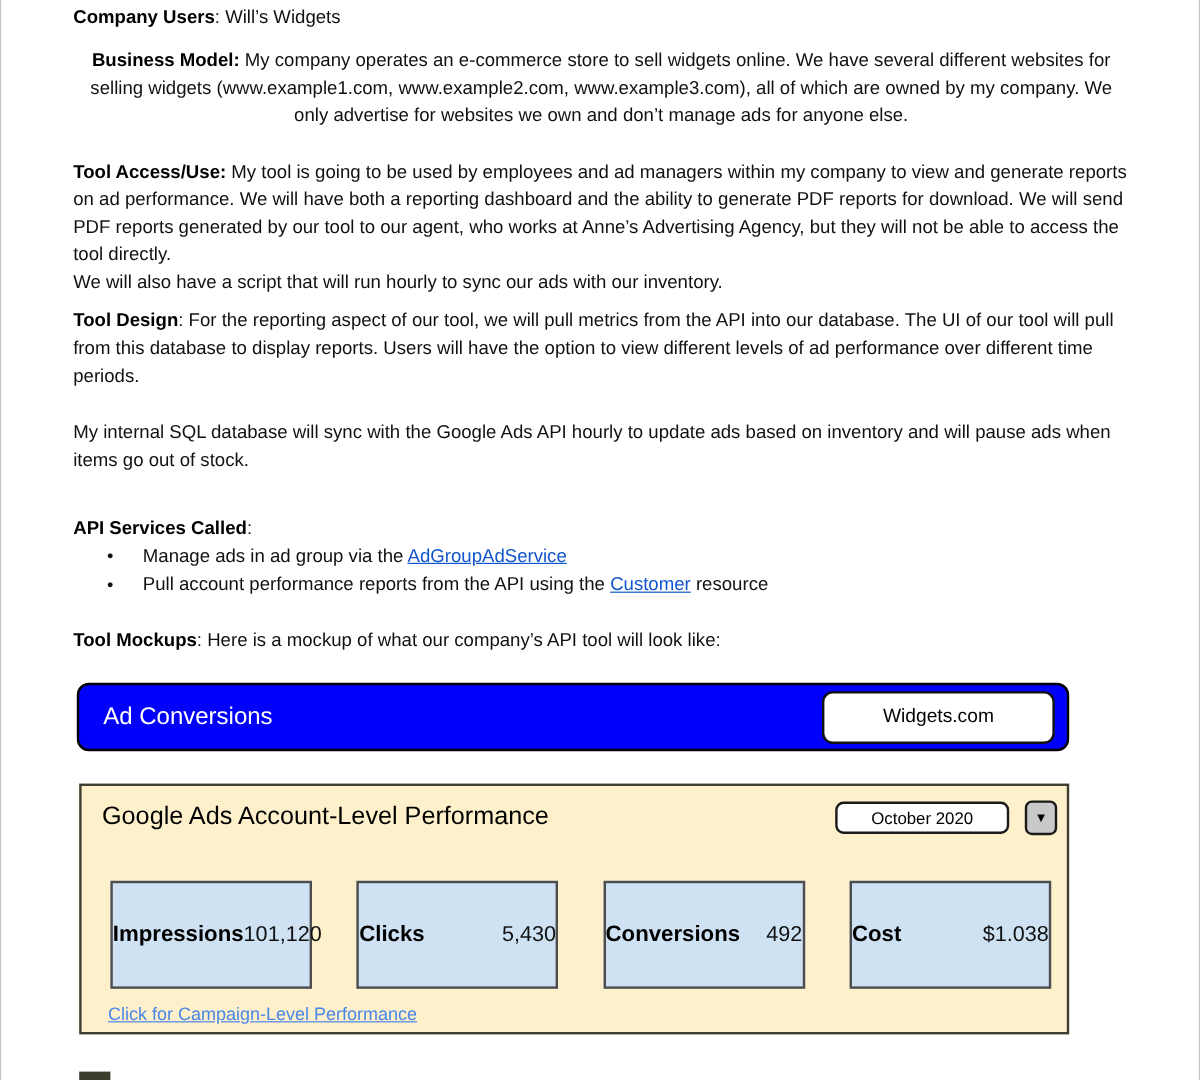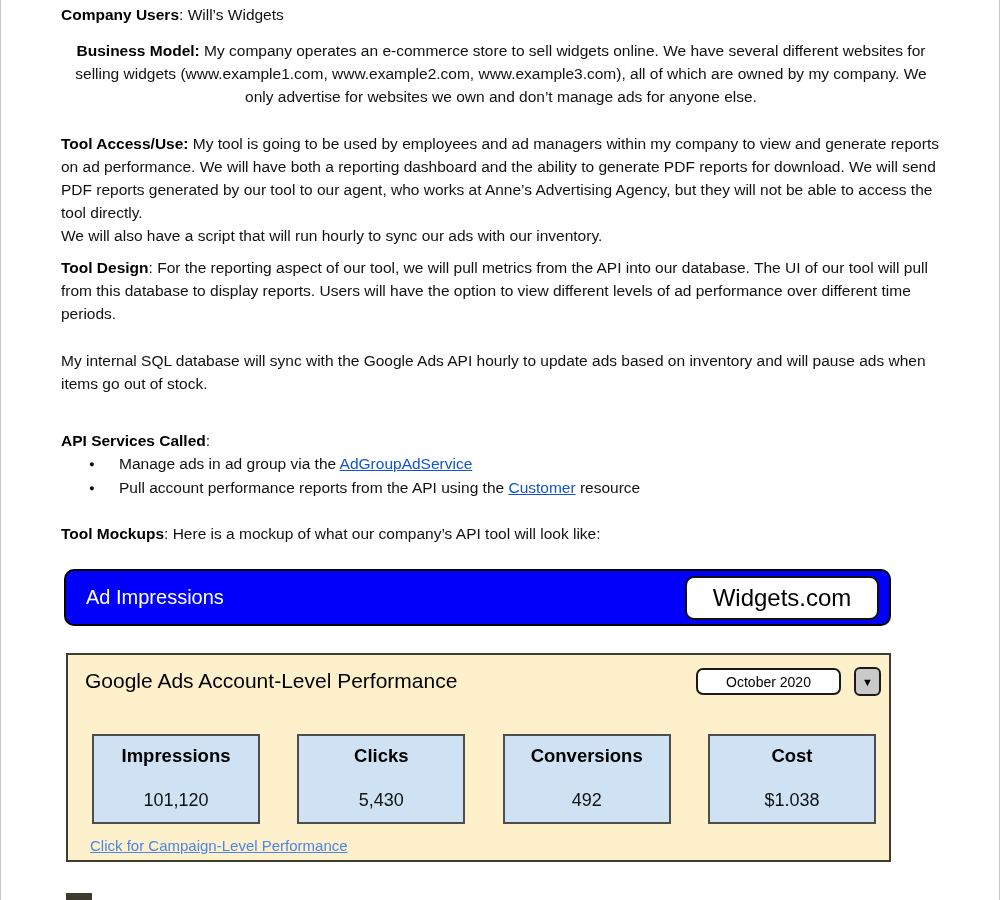--- a/index.html
+++ b/index.html
@@ -50,21 +50,21 @@
   .mock-header .bar-title { color: #ffffff; font-size: 20px; }
   .site-btn {
     width: 194px;
     height: 44px;
     background: #ffffff;
     border: 2px solid #111111;
     border-radius: 9px;
     display: flex;
     align-items: center;
     justify-content: center;
-    font-size: 24px;
+    font-size: 16px;
     color: #000;
     cursor: pointer;
   }
 
   
   .mock-panel {
     position: relative;
     margin: 27px 0 0 65px;
     width: 825px;
     height: 209px;
@@ -120,21 +120,20 @@
     top: 79px;
     display: flex;
     justify-content: space-between;
   }
   .metric-card {
     width: 168px;
     height: 90px;
     background: #cfe2f3;
     border: 2px solid #4d4d4d;
     display: flex;
-    flex-direction: column;
     align-items: center;
     justify-content: space-between;
     padding: 9px 0 11px;
   }
   .metric-card .m-label { font-weight: bold; font-size: 18.5px; color: #000; }
   .metric-card .m-value { font-size: 18px; color: #111; }
   .panel-link {
     position: absolute;
     left: 22px;
     bottom: 6px;
@@ -176,21 +175,21 @@
     </li>
     <li>
       <span class="bullet">●</span>
       <span><span>Pull account performance reports from the API using the </span><a class="doc-link">Customer</a><span> resource</span></span>
     </li>
   </ul>
 
   <p class="para" id="p7"><b>Tool Mockups</b><span>: Here is a mockup of what our company’s API tool will look like:</span></p>
 
   <div class="mock-header">
-    <span class="bar-title">Ad Impressions</span>
+    <span class="bar-title">Ad Conversions</span>
     <div class="site-btn">Widgets.com</div>
   </div>
 
   <div class="mock-panel">
     <div class="panel-title">Google Ads Account-Level Performance</div>
 
     <div class="dropdown">
       <div class="dd-field">October 2020</div>
       <div class="dd-btn">▼</div>
     </div>

